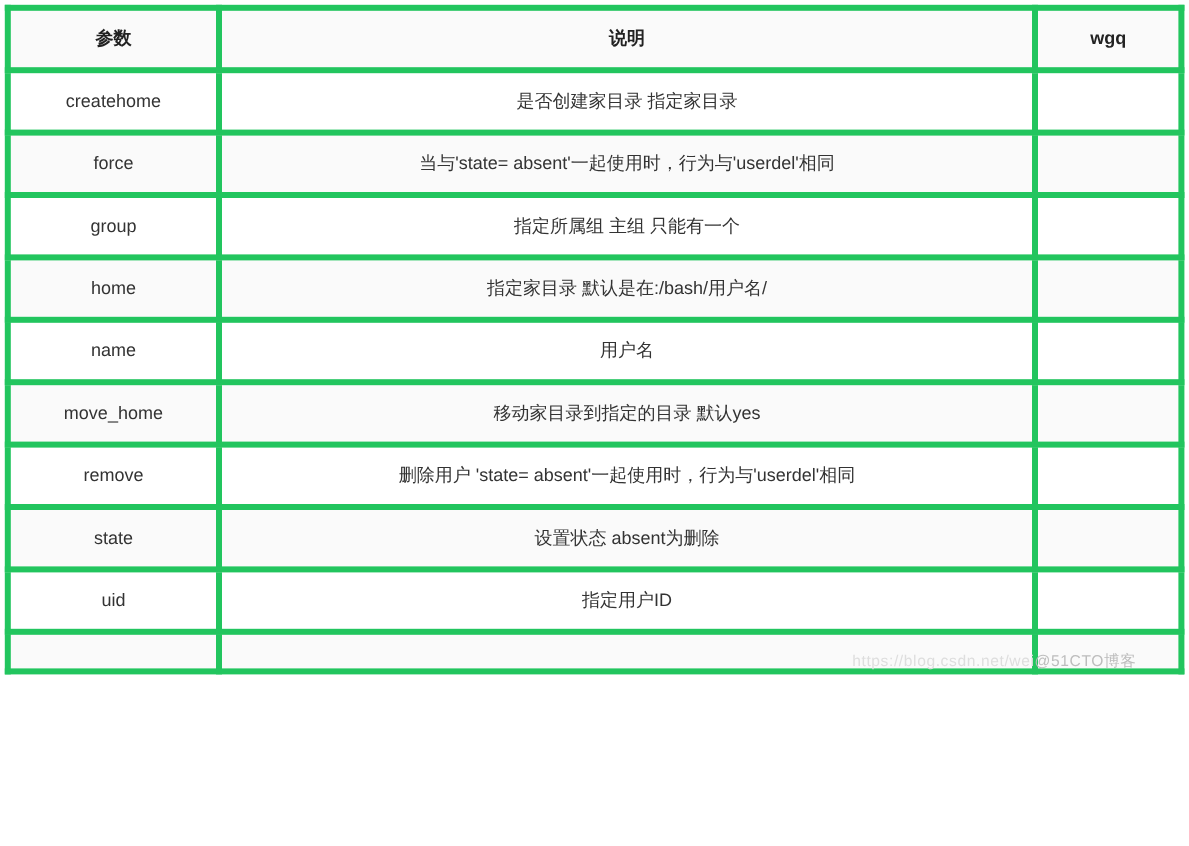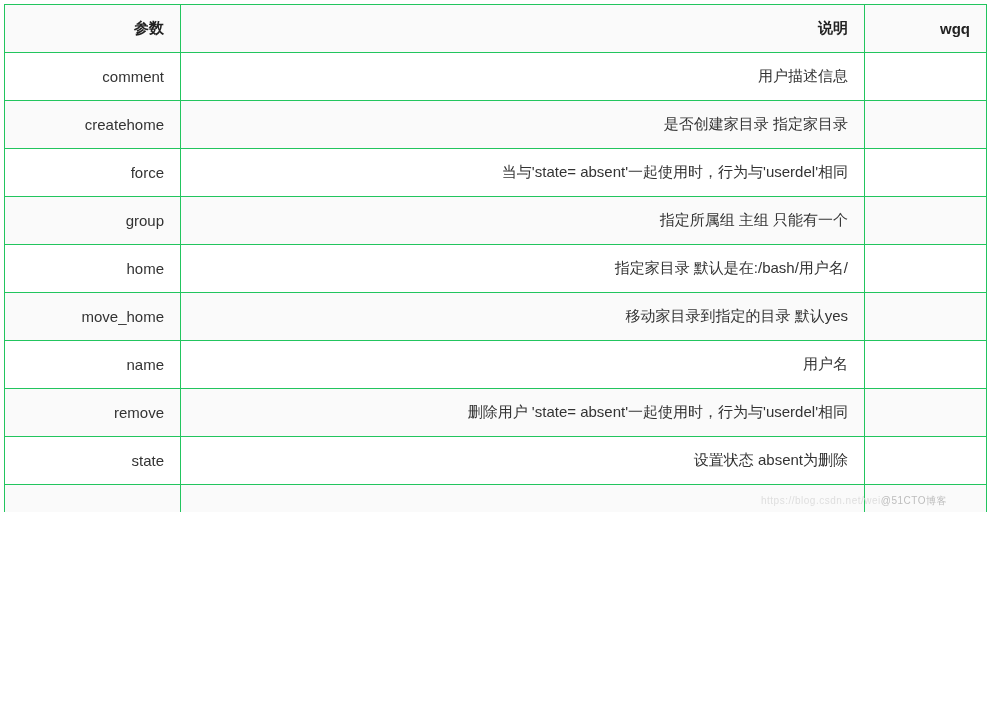--- a/index.html
+++ b/index.html
@@ -14,23 +14,23 @@
       background: #fff;
       padding: 4px;
       width: 991px;
     }
     table {
       width: 100%;
       border-collapse: collapse;
       table-layout: fixed;
     }
     th, td {
-      border: 1px solid #22c55e;
+      border: 5px solid #22c55e;
       padding: 14px 16px;
-      text-align: right;
+      text-align: center;
       vertical-align: middle;
       word-wrap: break-word;
     }
     th {
       background: #fafafa;
       font-weight: 700;
       color: #222;
     }
     tbody tr:nth-child(even) td {
       background: #fafafa;
@@ -42,21 +42,21 @@
       width: 176px;
     }
     .col-desc {
       width: auto;
     }
     .col-wgq {
       width: 122px;
     }
     .watermark {
       color: #bdbdbd;
-      font-size: 10px;
+      font-size: 13px;
       text-align: right;
       padding-right: 40px;
       margin-top: -20px;
       position: relative;
       z-index: 1;
       pointer-events: none;
       letter-spacing: 0.5px;
     }
     .wm-left {
       color: #dedede;
@@ -73,62 +73,62 @@
   </colgroup>
   <thead>
     <tr>
       <th>参数</th>
       <th>说明</th>
       <th>wgq</th>
     </tr>
   </thead>
   <tbody id="tbody">
       <tr>
-        <td>comment</td>
-        <td>用户描述信息</td>
-        <td></td>
-      </tr>
-      <tr>
         <td>createhome</td>
         <td>是否创建家目录  指定家目录</td>
         <td></td>
       </tr>
       <tr>
         <td>force</td>
         <td>当与'state= absent'一起使用时，行为与'userdel'相同</td>
         <td></td>
       </tr>
       <tr>
         <td>group</td>
         <td>指定所属组  主组 只能有一个</td>
         <td></td>
       </tr>
       <tr>
         <td>home</td>
         <td>指定家目录   默认是在:/bash/用户名/</td>
         <td></td>
       </tr>
       <tr>
-        <td>move_home</td>
-        <td>移动家目录到指定的目录 默认yes</td>
+        <td>name</td>
+        <td>用户名</td>
         <td></td>
       </tr>
       <tr>
-        <td>name</td>
-        <td>用户名</td>
+        <td>move_home</td>
+        <td>移动家目录到指定的目录 默认yes</td>
         <td></td>
       </tr>
       <tr>
         <td>remove</td>
         <td>删除用户 'state= absent'一起使用时，行为与'userdel'相同</td>
         <td></td>
       </tr>
       <tr>
         <td>state</td>
         <td>设置状态    absent为删除</td>
+        <td></td>
+      </tr>
+      <tr>
+        <td>uid</td>
+        <td>指定用户ID</td>
         <td></td>
       </tr>
       <tr>
         <td></td>
         <td></td>
         <td></td>
       </tr>
     </tbody>
 </table>
 

